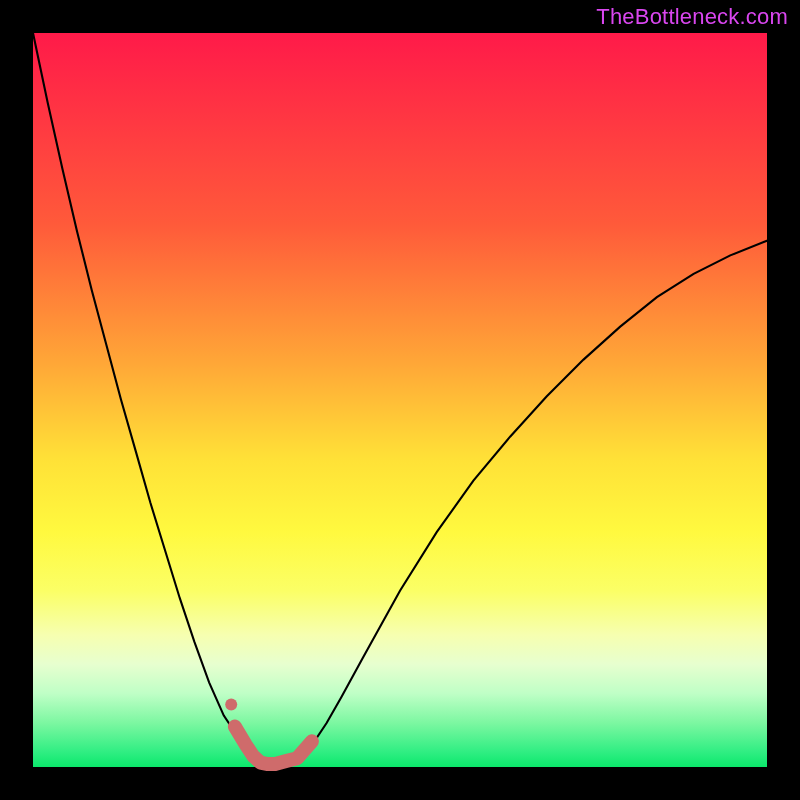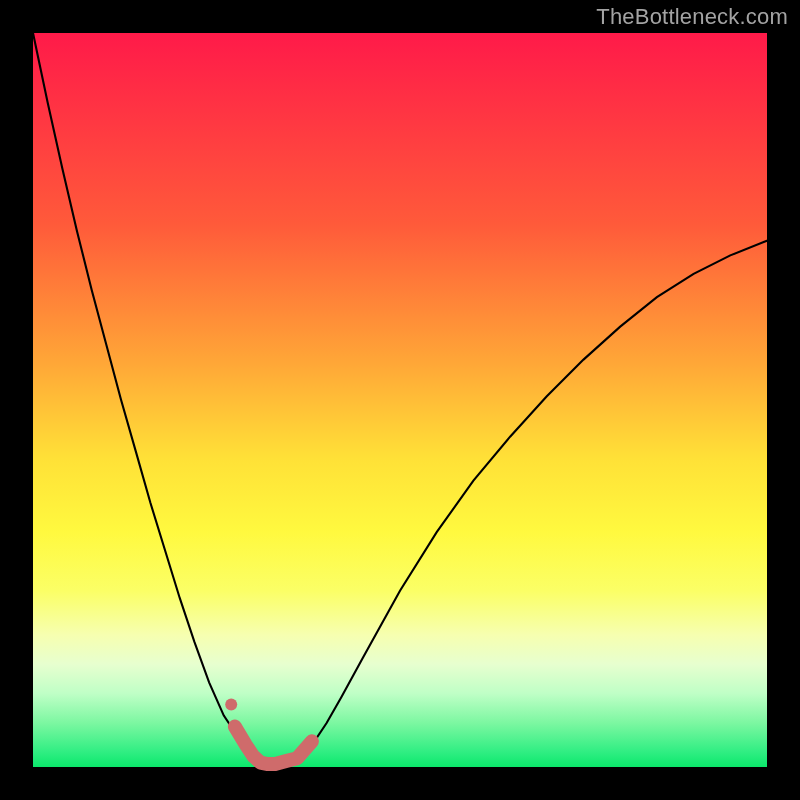--- a/index.html
+++ b/index.html
@@ -16,21 +16,21 @@
     left: 0;
     top: 0;
     width: 800px;
     height: 800px;
     background: #000;
   }
   .watermark {
     position: absolute;
     top: 4px;
     right: 12px;
-    color: #a3a3a3;
+    color: #d946ef;
     font-size: 22px;
     font-weight: 500;
     letter-spacing: 0.2px;
     user-select: none;
   }
   .plot {
     position: absolute;
     left: 33px;
     top: 33px;
     width: 734px;

